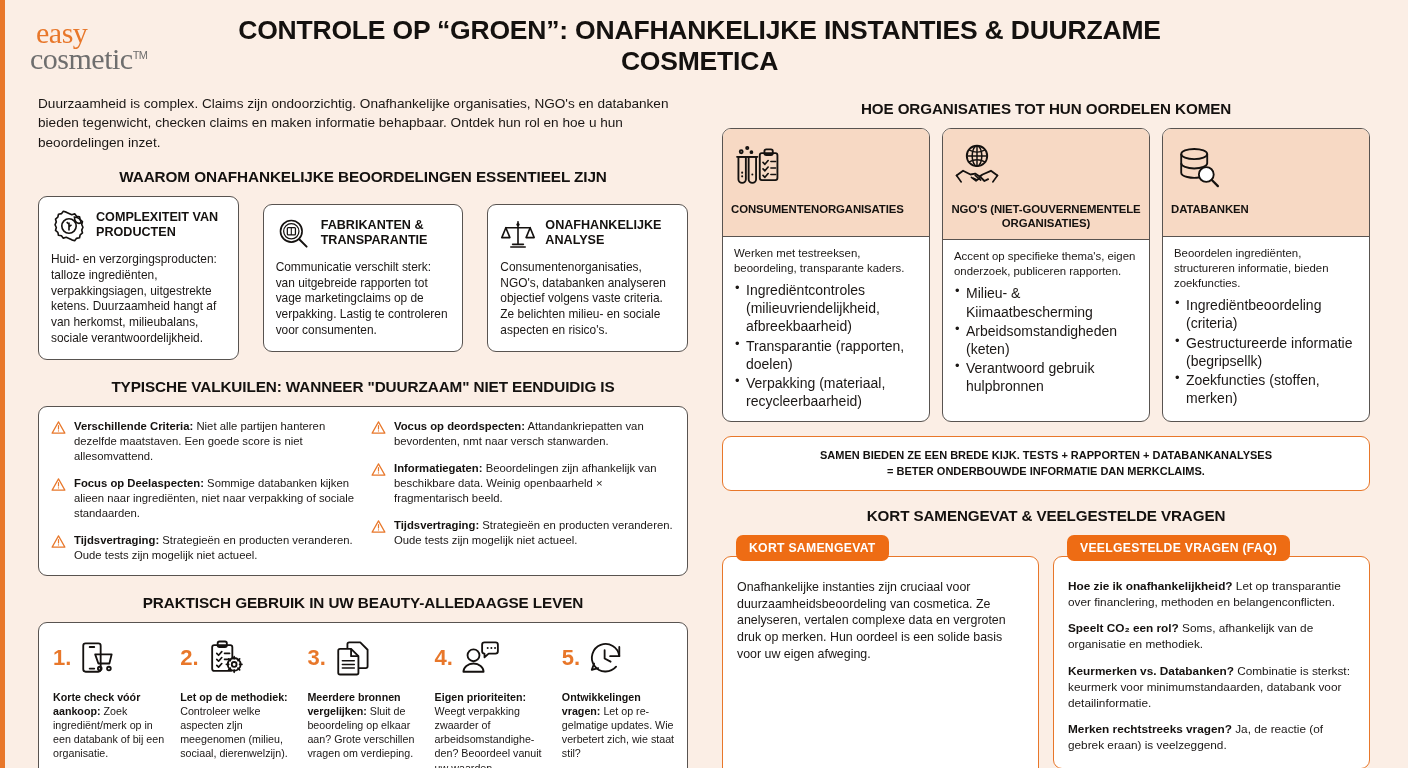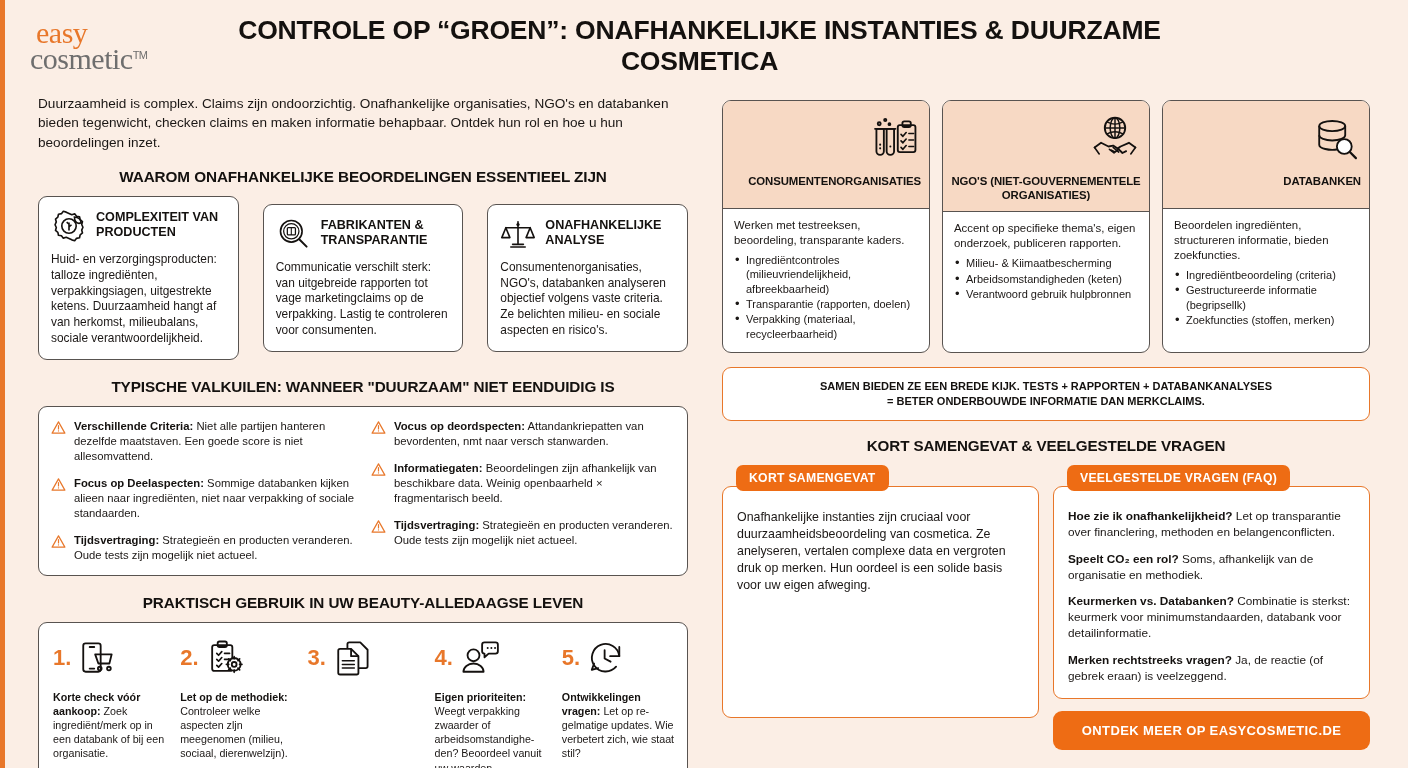--- a/index.html
+++ b/index.html
@@ -136,36 +136,36 @@
     background: #ffffff;
     border: 1.3px solid #585350;
     border-radius: 9px;
     overflow: hidden;
     display: flex; flex-direction: column;
     min-height: 244px;
   }
   .org-head {
     background: #f7d9c4;
     padding: 13px 8px 9px 8px;
-    display: flex; flex-direction: column; align-items: flex-end;
+    display: flex; flex-direction: column; align-items: flex-start;
     border-bottom: 1.3px solid #585350;
     min-height: 108px;
     justify-content: flex-start;
   }
   .org-ico { width: 52px; height: 52px; margin-bottom: 9px; }
   .org-ico svg { width: 52px; height: 52px; display: block; }
   .org-title {
     font-size: 11.4px; font-weight: bold; color: #14110f;
     text-align: center; line-height: 1.2; letter-spacing: -0.1px;
   }
   .org-body { padding: 9px 10px 10px 11px; flex: 1; }
   .org-lead { font-size: 11.4px; line-height: 1.32; color: #1b1715; margin-bottom: 5px; }
   .org-list { list-style: none; }
   .org-list li {
-    font-size: 11px; line-height: 1.3; color: #1b1715;
+    font-size: 14px; line-height: 1.3; color: #1b1715;
     padding-left: 12px; position: relative; margin-bottom: 1px;
   }
   .org-list li:before {
     content: "\2022"; position: absolute; left: 1px; top: -1px;
     font-size: 13px; color: #1b1715;
   }
 
   
   .banner {
     margin-top: 14px;
@@ -415,20 +415,21 @@
           <span class="step-num">3.</span>
           <span class="step-ico">
             <svg viewBox="0 0 48 48" fill="none" stroke="#14110f" stroke-width="2" stroke-linejoin="round">
               <path d="M17 8 h12 l8 8 v18 a2 2 0 0 1-2 2 H17 a2 2 0 0 1-2-2 V10 a2 2 0 0 1 2-2z" transform="translate(4,-1)"></path>
               <path d="M11 14 h12 l8 8 v18 a2 2 0 0 1-2 2 H11 a2 2 0 0 1-2-2 V16 a2 2 0 0 1 2-2z" fill="#fff"></path>
               <path d="M23 14 v8 h8"></path>
               <path d="M13.5 27 h13 M13.5 31 h13 M13.5 35 h13" stroke-linecap="round" stroke-width="1.7"></path>
             </svg>
           </span>
         </div>
+        <div class="step-txt"><b>Meerdere bronnen vergelijken:</b><span> Sluit de beoordeling op elkaar aan? Grote verschillen vragen om verdieping.</span></div>
       </div>
 
       <div class="step">
         <div class="step-top">
           <span class="step-num">4.</span>
           <span class="step-ico">
             <svg viewBox="0 0 48 48" fill="none" stroke="#14110f" stroke-width="2" stroke-linejoin="round">
               <circle cx="18" cy="21" r="6.5"></circle>
               <path d="M7 39 a11 9 0 0 1 22 0z"></path>
               <path d="M30 7 h12 a2.6 2.6 0 0 1 2.6 2.6 v7 a2.6 2.6 0 0 1-2.6 2.6 h-7.5 l-4.5 4 v-4 h-.2 a2.6 2.6 0 0 1-2.4-2.6 v-7 A2.6 2.6 0 0 1 30 7z"></path>
@@ -454,20 +455,21 @@
           </span>
         </div>
         <div class="step-txt"><b>Ontwikkelingen vragen:</b><span> Let op re-gelmatige updates. Wie verbetert zich, wie staat stil?</span></div>
       </div>
 
     </div>
   </div>
 
   <div class="col-right">
 
+    <div class="sec-head rt">HOE ORGANISATIES TOT HUN OORDELEN KOMEN</div>
 
     <div class="orgs">
 
       <div class="org">
         <div class="org-head">
           <span class="org-ico">
             <svg viewBox="0 0 56 56" fill="none" stroke="#14110f" stroke-width="2" stroke-linejoin="round">
               <path d="M8 16 h8 v24 a4 4 0 0 1-8 0z" stroke-linecap="round"></path>
               <path d="M6.5 16 h11" stroke-linecap="round"></path>
               <path d="M19 16 h8 v24 a4 4 0 0 1-8 0z" stroke-linecap="round"></path>

